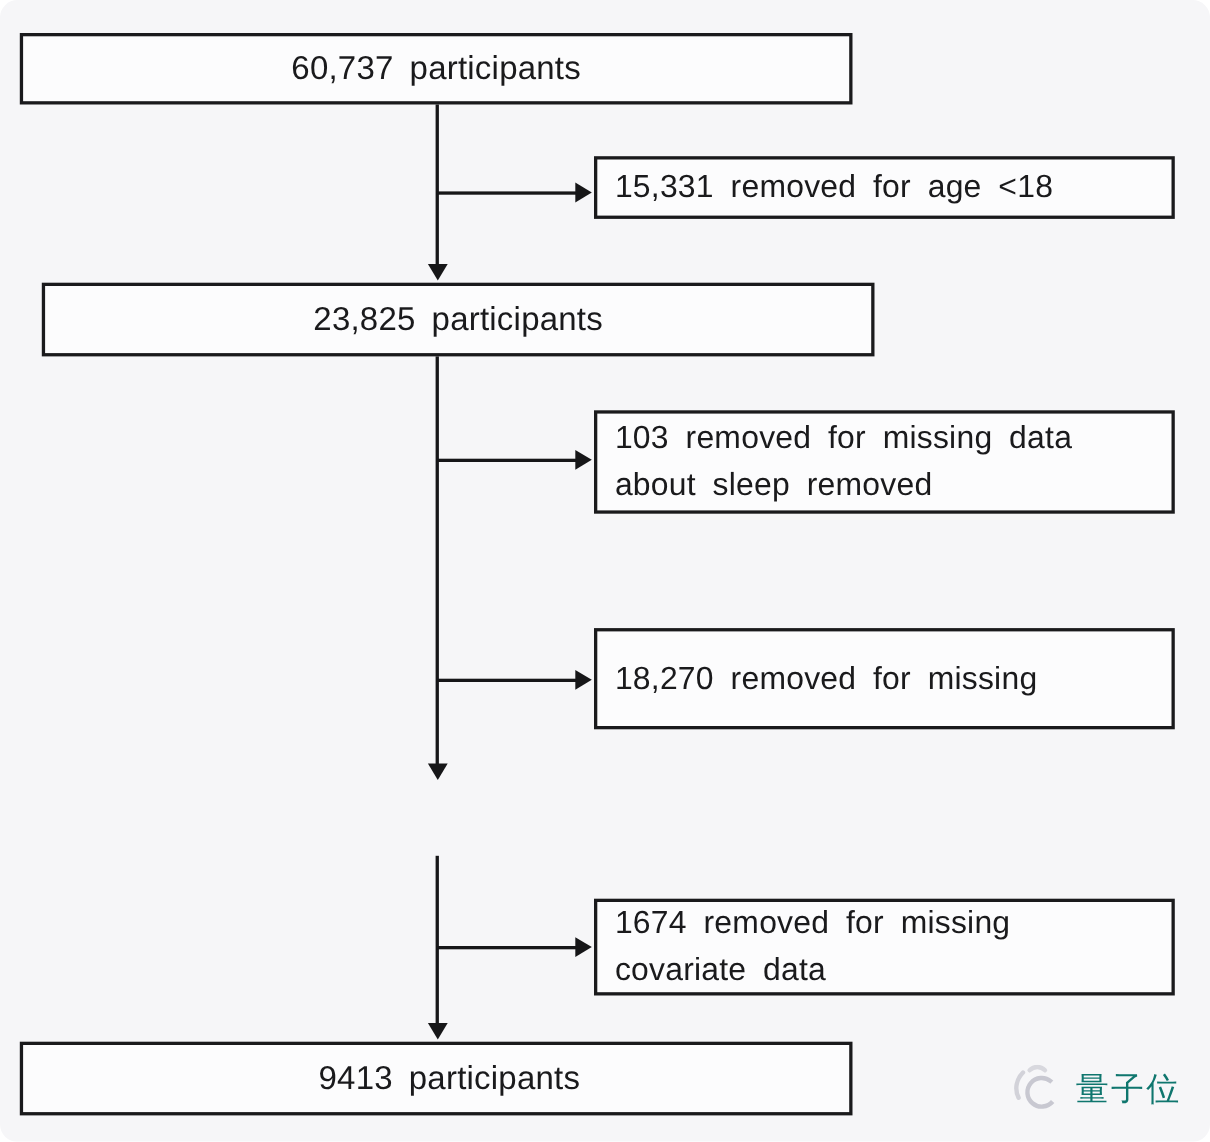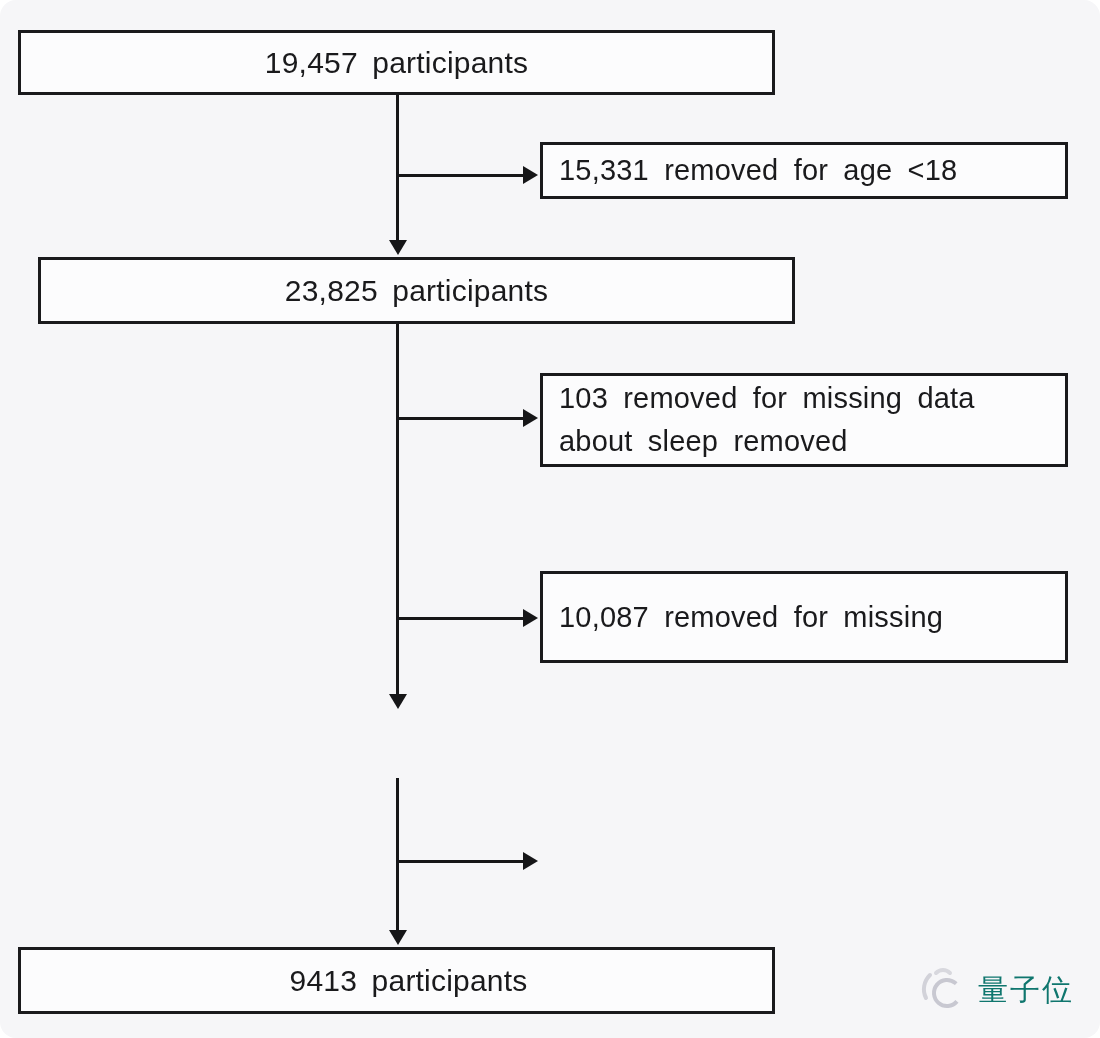--- a/index.html
+++ b/index.html
@@ -83,21 +83,21 @@
     color: #0f766e;
     letter-spacing: 2px;
   }
 </style>
 </head>
 <body>
 
 <div class="canvas">
 
   <div class="box main-box" style="top:30px; height:65px;">
-    <span>19,457 participants</span>
+    <span>60,737 participants</span>
   </div>
 
   <div class="box main-box" style="top:257px; height:67px;margin-left:20px;">
     <span>23,825 participants</span>
   </div>
 
 
   <div class="box main-box" style="top:947px; height:67px;padding-left:24px;">
     <span>9413 participants</span>
   </div>
@@ -105,23 +105,27 @@
   <div class="box side-box" style="top:142px; height:57px;">
     <div>15,331 removed for age &lt;18</div>
   </div>
 
   <div class="box side-box" style="top:373px; height:94px;">
     <div>103 removed for missing data</div>
     <div>about sleep removed</div>
   </div>
 
   <div class="box side-box" style="top:571px; height:92px;">
-    <div>10,087 removed for missing</div>
+    <div>18,270 removed for missing</div>
   </div>
 
+  <div class="box side-box" style="top:817px; height:88px;">
+    <div>1674 removed for missing</div>
+    <div>covariate data</div>
+  </div>
 
   <div class="vline" style="top:95px; height:148px;"></div>
   <div class="tri-down" style="left:389px; top:240px;"></div>
 
   <div class="vline" style="top:324px; height:372px;"></div>
   <div class="tri-down" style="left:389px; top:694px;"></div>
 
   <div class="vline" style="top:778px; height:154px;"></div>
   <div class="tri-down" style="left:389px; top:930px;"></div>
 

